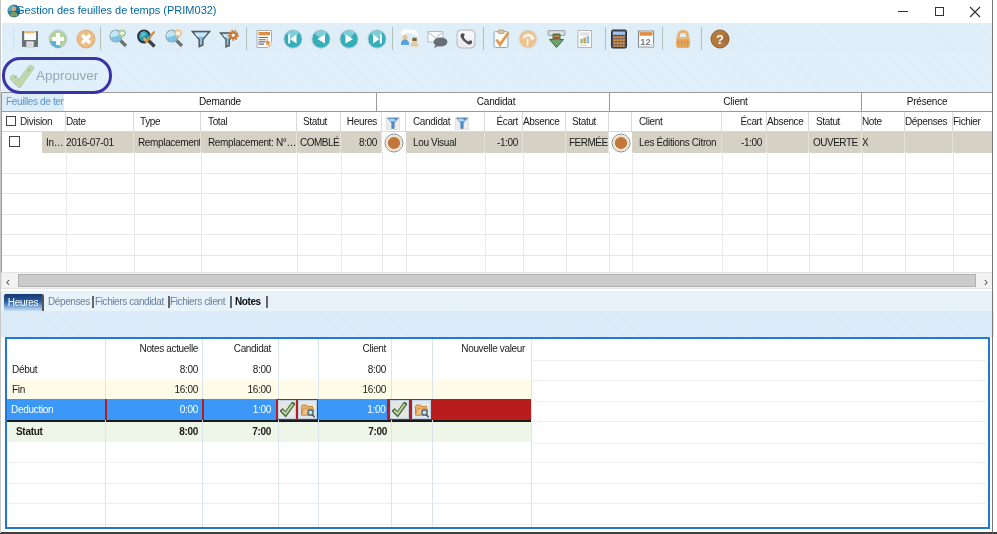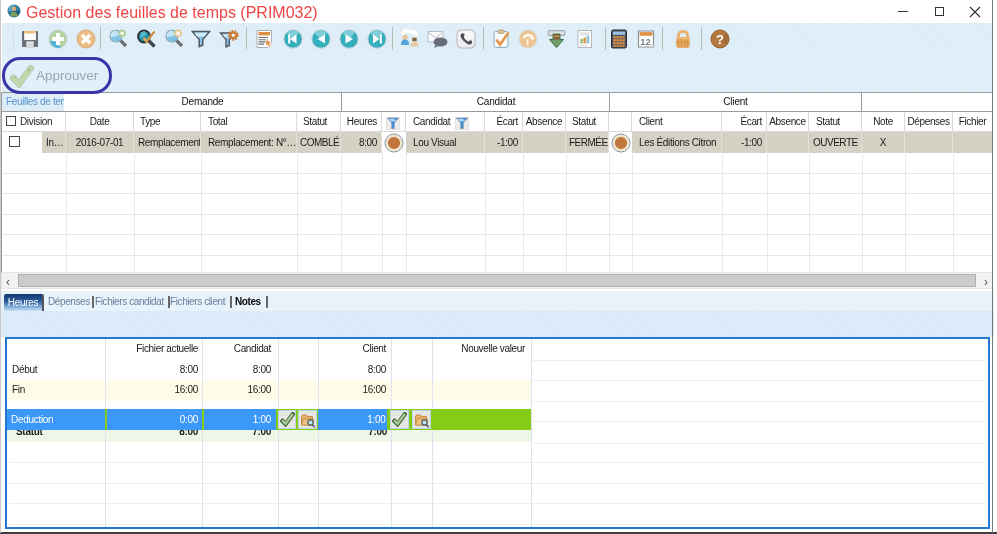--- a/index.html
+++ b/index.html
@@ -1,21 +1,21 @@
 <!DOCTYPE html>
 <html><head><meta charset="utf-8"><style>
 *{margin:0;padding:0;box-sizing:border-box}
 html,body{width:997px;height:534px;background:#fff;font-family:"Liberation Sans",sans-serif;overflow:hidden}
 body{position:relative}
 .a{position:absolute}
-.ctr{text-align:center}
+.ctr{}
 .rgt{text-align:right}
 
 #title{left:0;top:0;width:997px;height:23px;background:#fff}
-#titletxt{left:26px;top:4px;font-size:16px;color:#ef4444;white-space:nowrap}
+#titletxt{left:16px;top:4px;font-size:11px;color:#0369a1;white-space:nowrap}
 
 #tb{left:2px;top:23px;width:991px;height:31px;background:#ddedf8;background-image:repeating-linear-gradient(45deg,rgba(255,255,255,.12) 0 1px,rgba(199,222,240,.10) 1.4px 2px)}
 #abar{left:2px;top:54px;width:991px;height:38px;background:#dfeffb;background-image:repeating-linear-gradient(45deg,rgba(255,255,255,.12) 0 1px,rgba(199,222,240,.10) 1.4px 2px)}
 .sep{top:27px;width:1px;height:23px;background:#b0c0b4}
 .ic{top:29px;width:20px;height:20px}
 
 #aprtxt{left:36px;top:68px;font-size:13.5px;color:#9aa6b4;white-space:nowrap}
 #oval{left:2px;top:56.5px;width:109.5px;height:37.5px;border:3.5px solid #3b33a8;border-radius:18px;z-index:30}
 
 #grid{left:1px;top:92px;width:992px;height:180px;background:#fff;border-top:1px solid #9a9a9a;border-left:1px solid #9a9a9a;border-right:1px solid #9a9a9a}
@@ -40,21 +40,21 @@
 
 #panel{left:0;top:311px;width:994px;height:223px;background:#fff}
 #fdt{left:202px;top:4px;width:229px;height:23px;background:#fff;border:1px solid #a9afb5;border-bottom:none;font-size:10px;letter-spacing:-0.3px;text-align:center;line-height:23px;color:#111}
 #btable{left:5px;top:26px;width:985px;height:192px;background:#fff;border:2px solid #2279d3}
 .bvl{width:1px;background:#dbe4ee;top:0}
 .bhl{height:1px;background:#eceef0;left:2px;width:977px}
 #bhdr{left:0;top:0;width:524px;height:20.5px;background:#fff}
 .bh{top:4px;font-size:10px;letter-spacing:-0.35px;color:#222;white-space:nowrap}
 #rowdeb{left:0;top:20.5px;width:524px;height:20.5px;background:#fff}
 #rowfin{left:0;top:41px;width:524px;height:20.5px;background:#fffbe9}
-#rowded{left:0;top:70px;width:524px;height:20.5px;background:#84cc16;z-index:5}
+#rowded{left:0;top:60px;width:524px;height:20.5px;background:#b91c1c;z-index:5}
 .bcell{top:0;height:20.5px;background:#3b98f9;color:#fff;font-size:10px;letter-spacing:-0.3px;line-height:21px;white-space:nowrap}
 .bbtn{top:1px;height:18.5px;background:#e6e6e2;border:1px solid #bdd2e6}
 #rowtot{left:0;top:81px;width:524px;height:21.5px;background:#edf6e7;border-top:2px solid #1a1a1a;font-weight:bold}
 .brow{font-size:10px;letter-spacing:-0.3px;color:#1a1a1a;line-height:20px;white-space:nowrap}
 
 #bline{left:0;top:531.5px;width:997px;height:2.5px;background:#3f3f3f}
 #rline{left:992px;top:0;width:1px;height:533px;background:#787878}
 #lline{left:0;top:0;width:1px;height:533px;background:#c8c8c8}
 </style></head><body>
 <div class="a" id="title"></div>
@@ -250,23 +250,24 @@
   </svg>
 <svg class="a" style="left:9px;top:64px" width="26" height="24" viewBox="0 0 29 29">
     <path d="M4 17 L11 24 L25 5" fill="none" stroke="#8fae7a" stroke-width="8" stroke-linecap="round" opacity=".55"></path>
     <path d="M4 17 L11 24 L25 5" fill="none" stroke="#c3d6ab" stroke-width="6" stroke-linecap="round"></path>
     <path d="M5.5 16.5 L8 14.5 M24 6 L22 9" stroke="#55604a" stroke-width="1" opacity=".6"></path>
   </svg>
 <div class="a" id="aprtxt">Approuver</div>
 <div class="a" id="oval"></div>
 <div class="a" id="grid">
   <div class="a gcap">Feuilles de temps</div>
-  <div class="a grp" style="left:62px;width:278px">Demande</div>
+  <div class="a grp" style="left:62px;width:313px">Demande</div>
   <div class="a grp" style="left:381px;width:227px">Candidat</div>
   <div class="a grp" style="left:608px;width:252px">Client</div>
+  <div class="a grp" style="left:860px;width:130px;border-right:none">Présence</div>
   <div class="a" id="grpline"></div>
   <div class="a hc" style="left:0;width:64px"><span class="a cbx" style="left:4px;top:4px;width:10px;height:10px"></span><span style="margin-left:18px">Division</span></div>
   <div class="a hc ctr" style="left:64px;width:68px">Date</div>
   <div class="a hc" style="left:132px;width:67px;padding-left:6px">Type</div>
   <div class="a hc" style="left:199px;width:96px;padding-left:7px">Total</div>
   <div class="a hc" style="left:295px;width:44px;padding-left:6px">Statut</div>
   <div class="a hc rgt" style="left:339px;width:41px;padding-right:4px">Heures</div>
   <div class="a hc" style="left:380px;width:24px">
       <svg class="a" style="left:4px;top:5px" width="14" height="13" viewBox="0 0 14 13">
         <rect x="0" y="0" width="14" height="13" fill="#ececec"></rect>
@@ -362,21 +363,21 @@
   <div class="a tsep" style="left:167.5px"></div>
   <div class="a tabtxt" style="left:170px">Fichiers client</div>
   <div class="a tsep" style="left:230px"></div>
   <div class="a tabtxt" style="left:235px;color:#0a0a0a;font-weight:bold">Notes</div>
   <div class="a tsep" style="left:266px"></div>
 </div>
 <div class="a" id="panel">
   <div class="a" style="left:0;top:0;width:994px;height:26px;background:#d9eaf8;background-image:repeating-linear-gradient(45deg,rgba(255,255,255,.12) 0 1px,rgba(199,222,240,.10) 1.4px 2px)"></div>
   <div class="a" id="btable">
     <div class="a" id="bhdr">
-      <div class="a bh rgt" style="left:95px;width:96px">Fichier actuelle</div>
+      <div class="a bh rgt" style="left:95px;width:96px">Notes actuelle</div>
       <div class="a bh rgt" style="left:170px;width:94px">Candidat</div>
       <div class="a bh rgt" style="left:290px;width:89px">Client</div>
       <div class="a bh rgt" style="left:420px;width:98px">Nouvelle valeur</div>
     </div>
     <div class="a brow" id="rowdeb">
       <div class="a" style="left:5px">Début</div>
       <div class="a rgt" style="left:95px;width:96px">8:00</div>
       <div class="a rgt" style="left:170px;width:94px">8:00</div>
       <div class="a rgt" style="left:290px;width:89px">8:00</div>
     </div>

